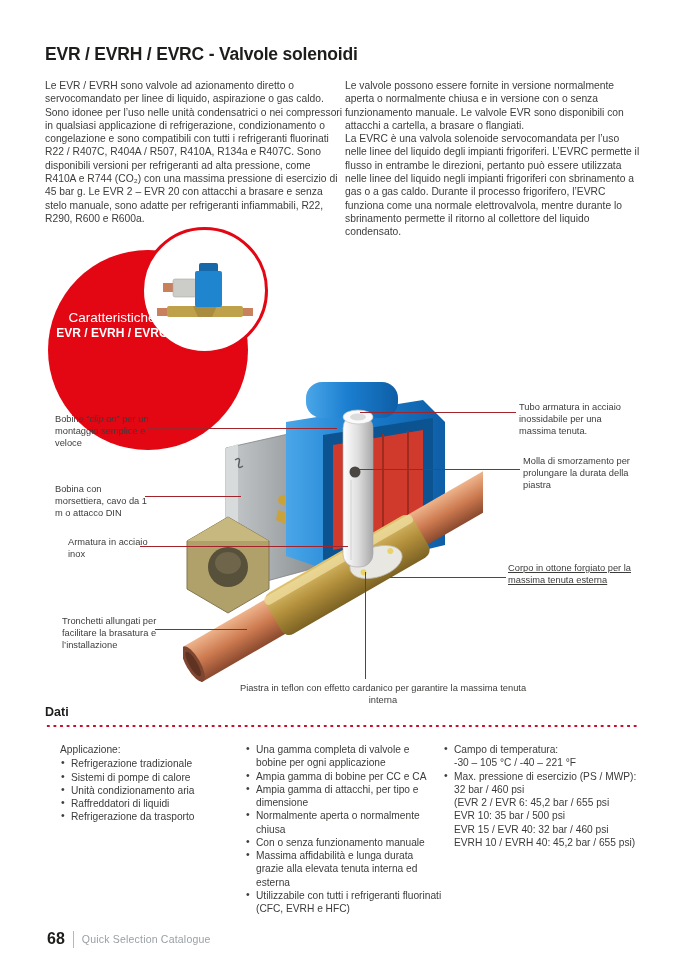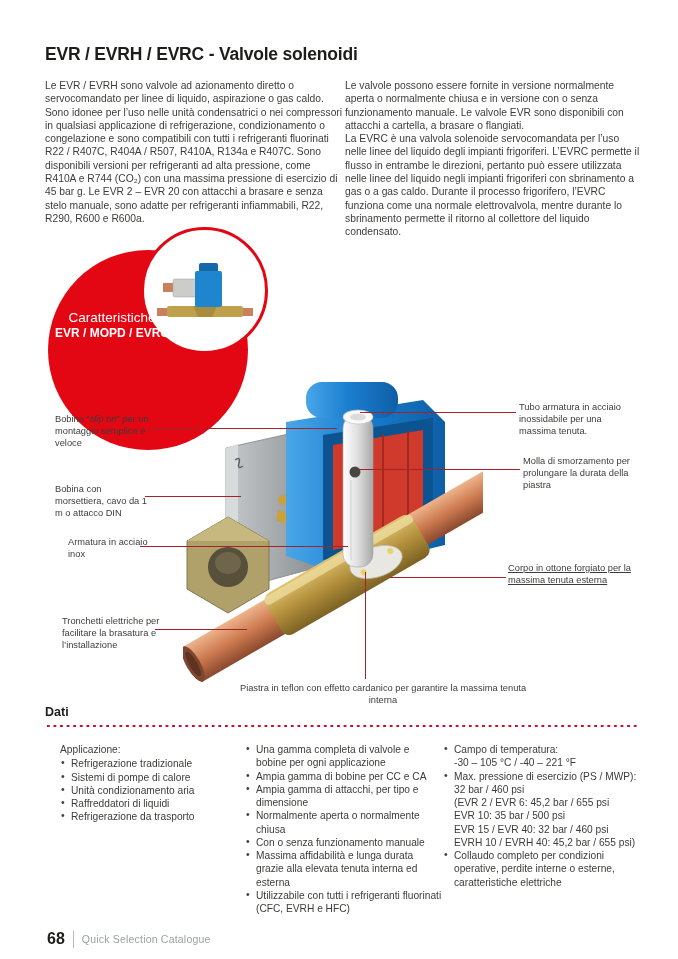--- a/index.html
+++ b/index.html
@@ -87,21 +87,21 @@
     <rect x="12" y="55" width="76" height="11" rx="2" fill="#bfa04b"></rect>
     <polygon points="38,55 62,55 57,66 43,66" fill="#a98c3e"></polygon>
     <rect x="8" y="32" width="13" height="9" fill="#c9805c"></rect>
     <rect x="18" y="28" width="23" height="18" rx="2" fill="#ccccc8" stroke="#aaaaa6" stroke-width="0.6"></rect>
     <rect x="44" y="12" width="19" height="10" rx="2" fill="#1668a8"></rect>
     <rect x="40" y="20" width="27" height="36" rx="2" fill="#1f85cf"></rect>
   </svg>
 </div>
 <div class="abs" id="badge-text">
   <div id="badge-line1">Caratteristiche</div>
-  <div id="badge-line2">EVR / MOPD / EVRC</div>
+  <div id="badge-line2">EVR / EVRH / EVRC</div>
 </div>
 
 <div class="abs" id="valve-illustration">
   <svg width="300" height="322" viewBox="0 0 300 322">
     <defs>
       <linearGradient id="blueG" x1="0" y1="0" x2="1" y2="0">
         <stop offset="0" stop-color="#4aa6e8"></stop>
           <stop offset="0.45" stop-color="#1b7fd0"></stop>
           <stop offset="1" stop-color="#0e5ea6"></stop>
       </linearGradient>
@@ -181,21 +181,21 @@
 <div class="abs cline" id="l3"></div>
 <div class="abs cline" id="l4"></div>
 <div class="abs cline" id="l5"></div>
 <div class="abs cline" id="l6"></div>
 <div class="abs cline" id="l7"></div>
 <div class="abs cline" id="l8"></div>
 
 <div class="abs callout" id="c1"><span>Bobine “</span><span class="it">clip on</span><span>” per un montaggio semplice e veloce</span></div>
 <div class="abs callout" id="c2">Bobina con morsettiera, cavo da 1 m o attacco DIN</div>
 <div class="abs callout" id="c3">Armatura in acciaio inox</div>
-<div class="abs callout" id="c4">Tronchetti elettriche per facilitare la brasatura e l’installazione</div>
+<div class="abs callout" id="c4">Tronchetti allungati per facilitare la brasatura e l’installazione</div>
 <div class="abs callout" id="c5">Tubo armatura in acciaio inossidabile per una massima tenuta.</div>
 <div class="abs callout" id="c6">Molla di smorzamento per prolungare la durata della piastra</div>
 <div class="abs callout" id="c7">Corpo in ottone forgiato per la massima tenuta esterna</div>
 <div class="abs callout" id="c8">Piastra in teflon con effetto cardanico per garantire la massima tenuta interna</div>
 
 <div class="abs" id="dati-heading">Dati</div>
 <div class="abs" id="dotline"></div>
 
 <div class="abs col" id="col1">
   <div id="col1-title">Applicazione:</div>
@@ -226,21 +226,20 @@
   <div>
 
   <div class="li">Campo di temperatura:
 -30 – 105 °C / -40 – 221 °F</div>
       <div class="li">Max. pressione di esercizio (PS / MWP):
 32 bar / 460 psi
 (EVR 2 / EVR 6: 45,2 bar / 655 psi
 EVR 10: 35 bar / 500 psi
 EVR 15 / EVR 40: 32 bar / 460 psi
 EVRH 10 / EVRH 40: 45,2 bar / 655 psi)</div>
-      <div class="li">Collaudo completo per condizioni operative, perdite interne o esterne, caratteristiche elettriche</div>
     </div>
 </div>
 
 <div class="abs" id="footer">
   <span id="page-num">68</span>
   <span id="footer-div"></span>
   <span id="footer-label">Quick Selection Catalogue</span>
 </div>
 
 </body></html>

